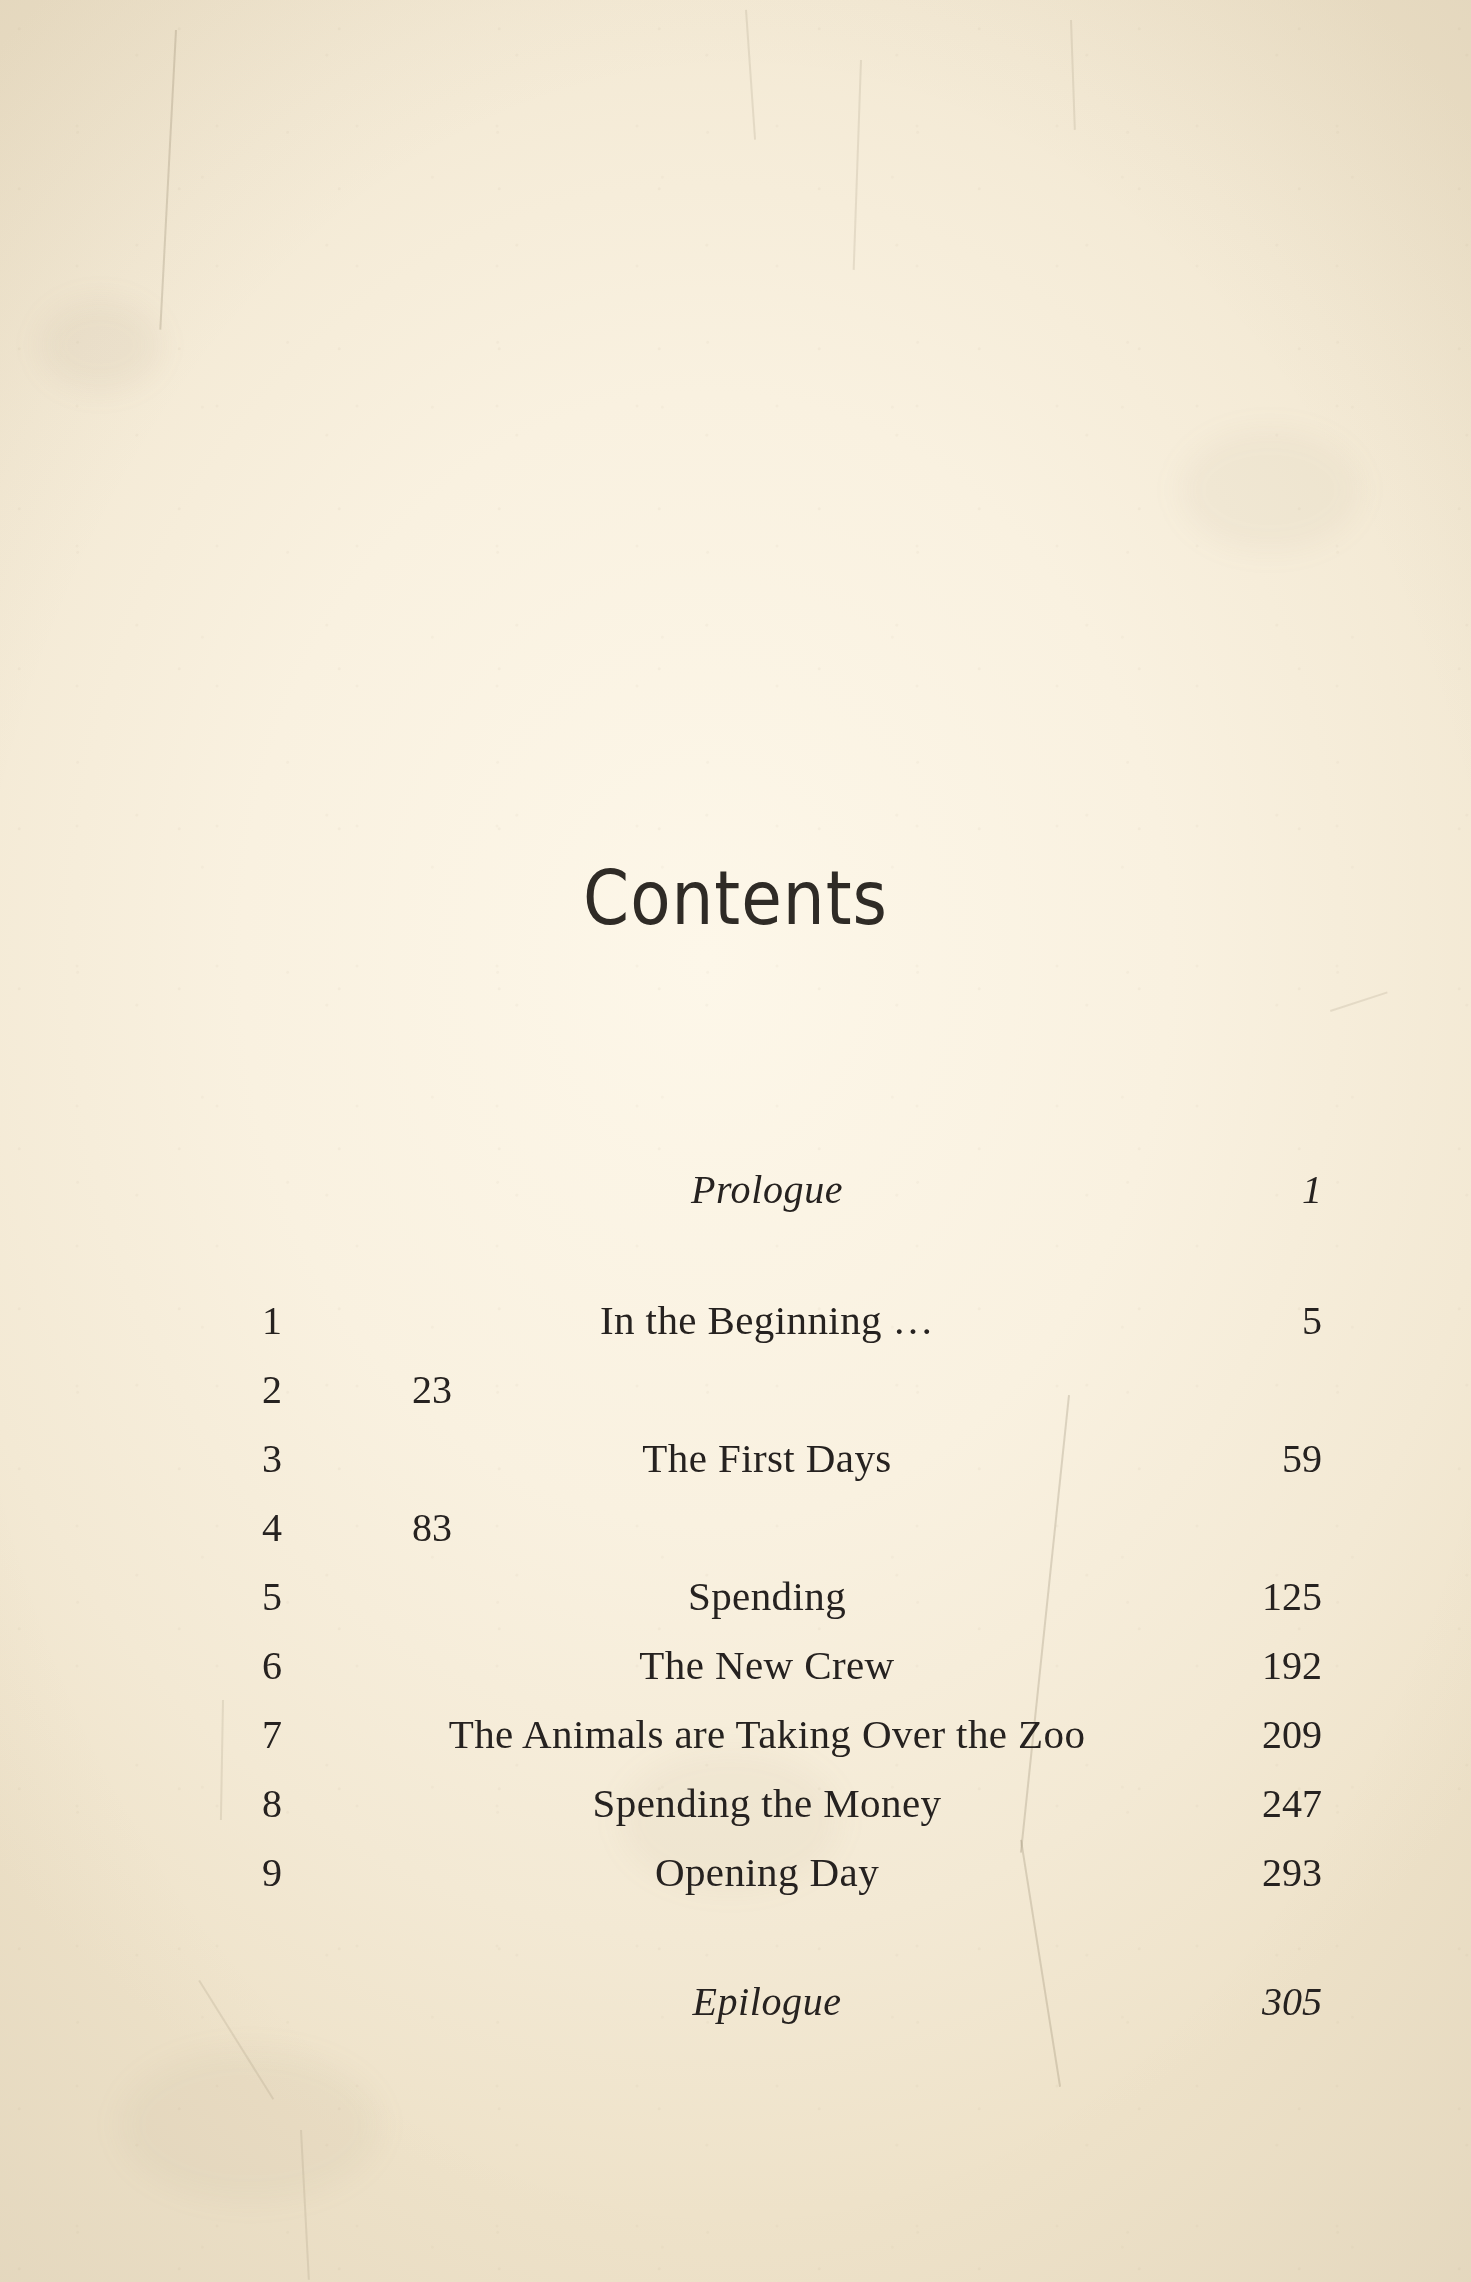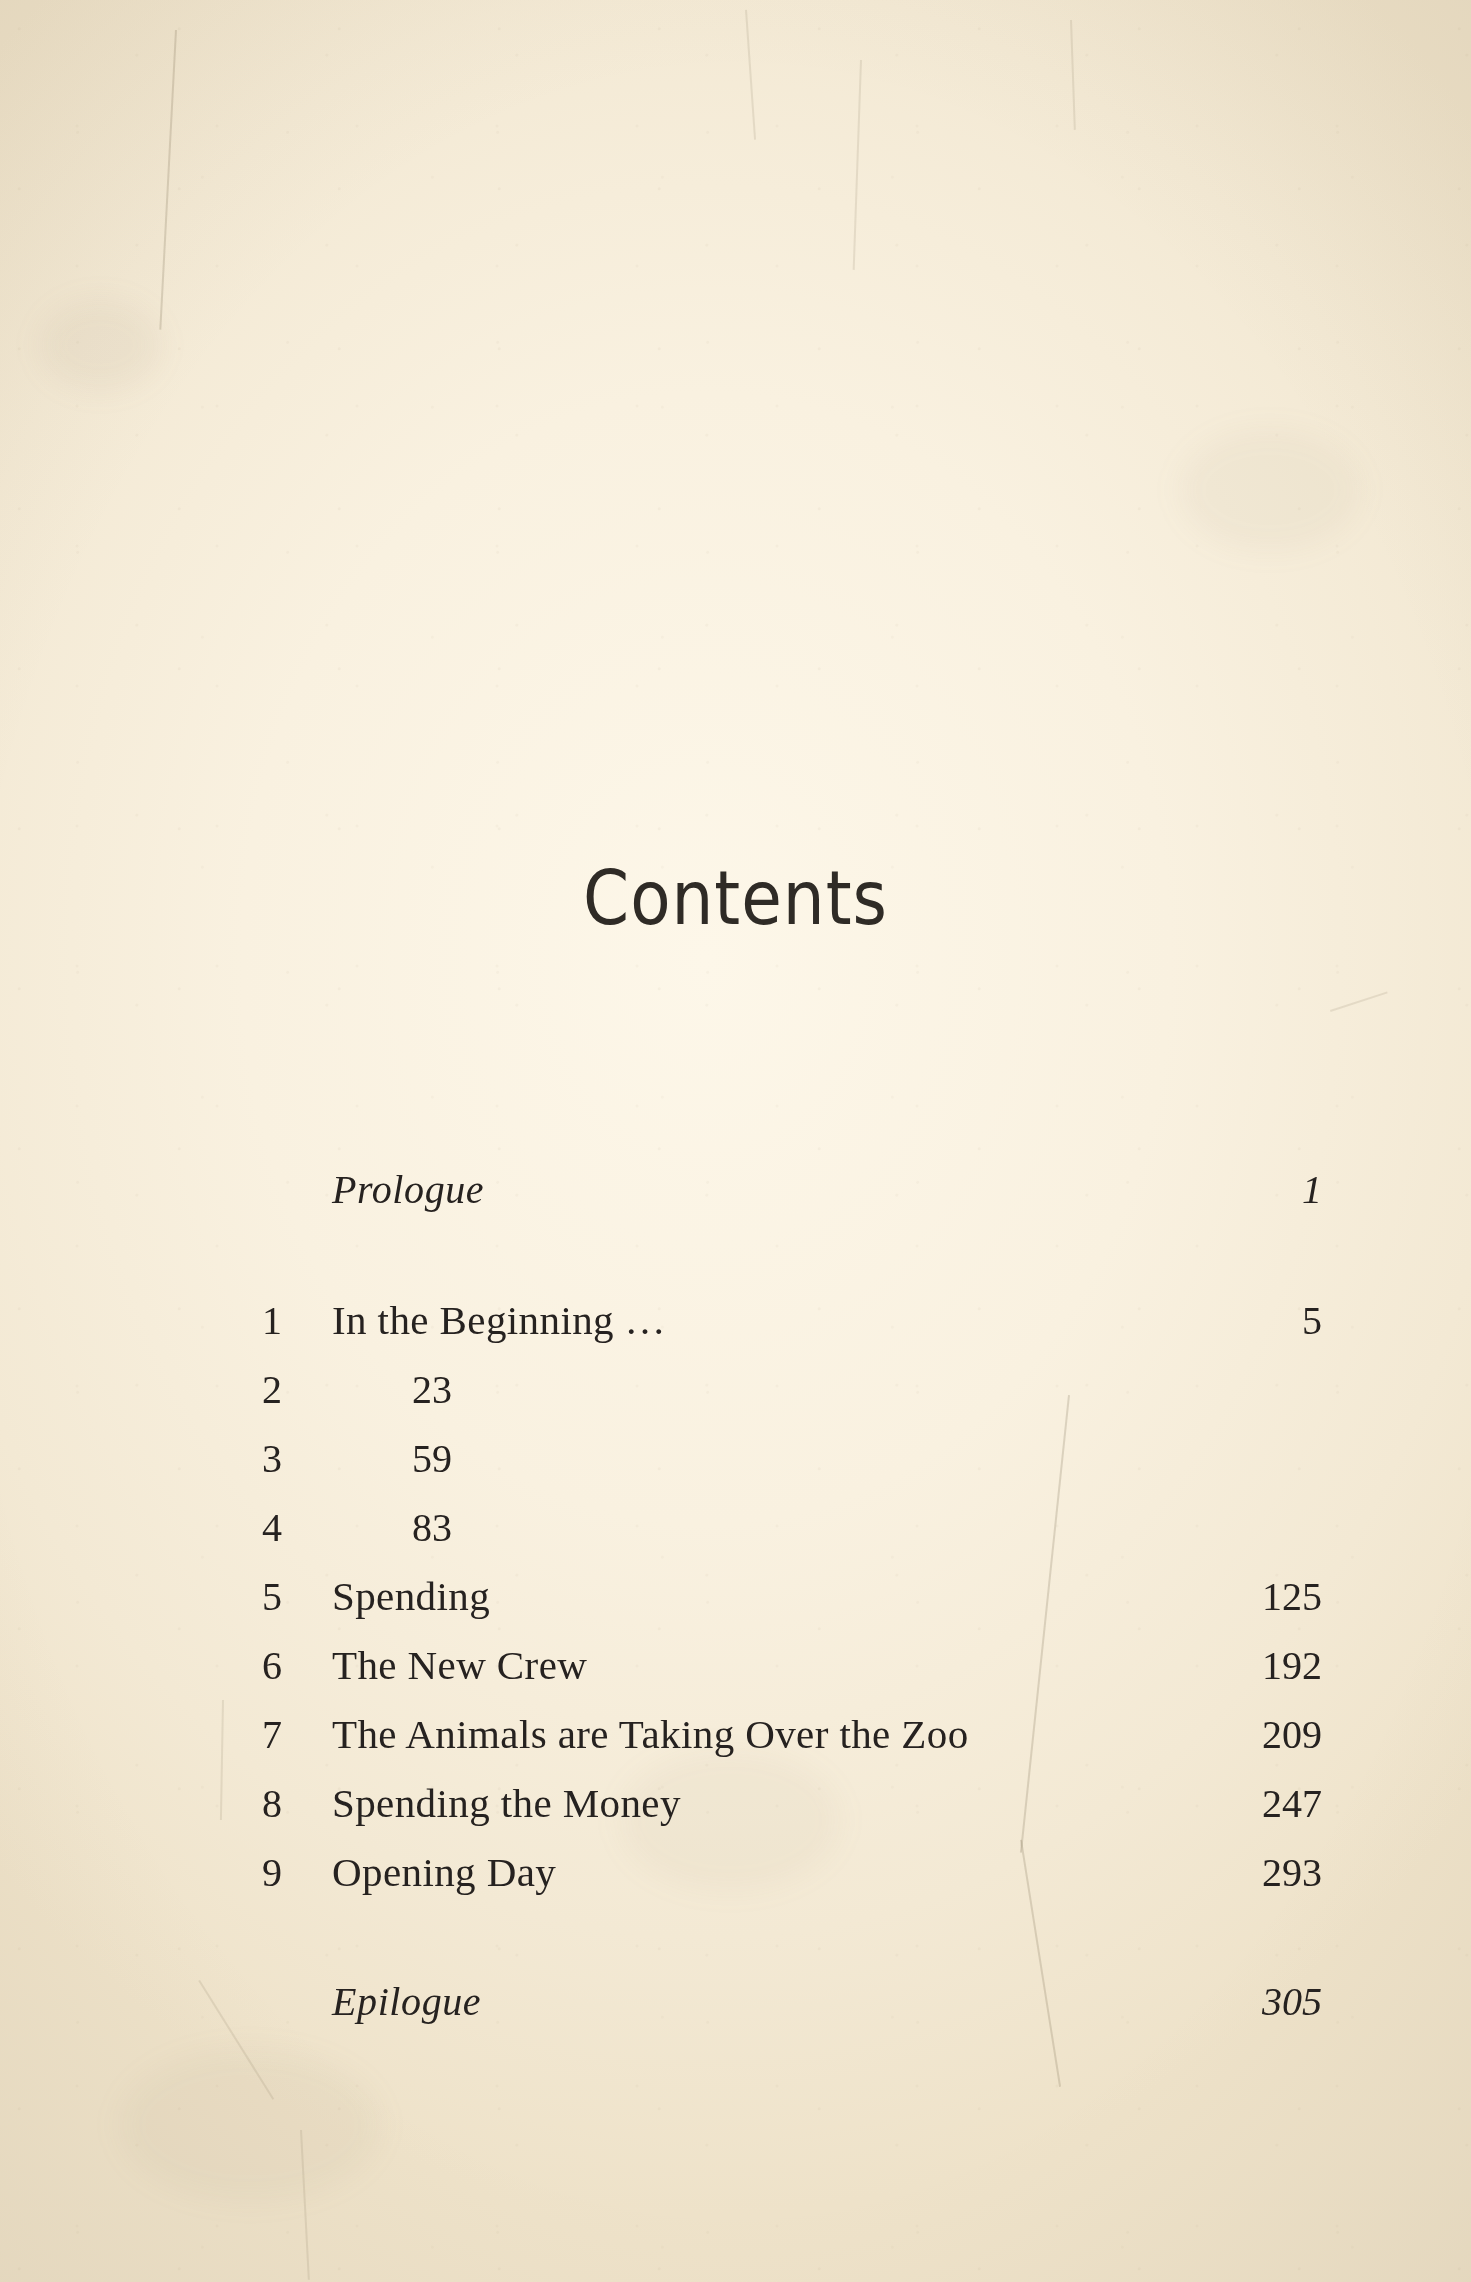--- a/index.html
+++ b/index.html
@@ -93,20 +93,21 @@
   }
   .row .num {
     width: 70px;
     flex: 0 0 70px;
     text-align: left;
     font-size: 40px;
   }
   .row .label {
     flex: 1 1 auto;
     letter-spacing: 0.4px;
+    text-align: center;
   }
   .row .page-no {
     flex: 0 0 120px;
     text-align: right;
     font-size: 40px;
   }
   .row.front {
     font-style: italic;
     font-size: 40px;
   }
@@ -158,20 +159,21 @@
       <span class="num">1</span>
       <span class="label">In the Beginning …</span>
       <span class="page-no">5</span>
     </div>
     <div class="row">
       <span class="num">2</span>
       <span class="page-no">23</span>
     </div>
     <div class="row">
       <span class="num">3</span>
+      <span class="label">The First Days</span>
       <span class="page-no">59</span>
     </div>
     <div class="row">
       <span class="num">4</span>
       <span class="page-no">83</span>
     </div>
     <div class="row">
       <span class="num">5</span>
       <span class="label">Spending</span>
       <span class="page-no">125</span>

